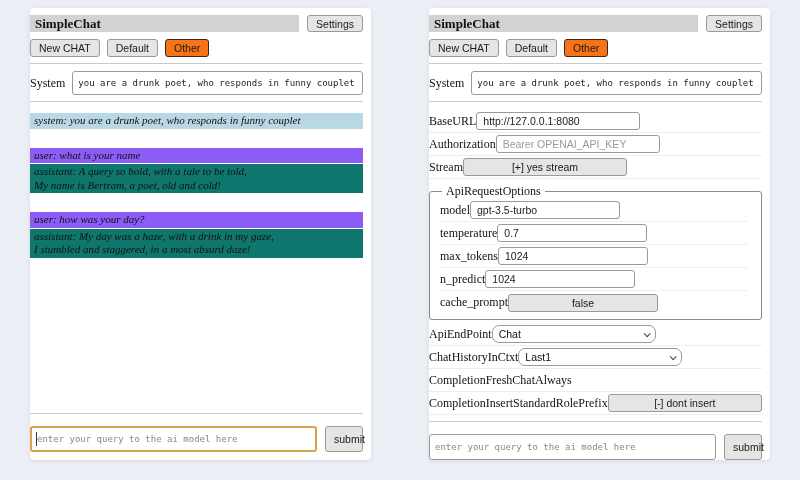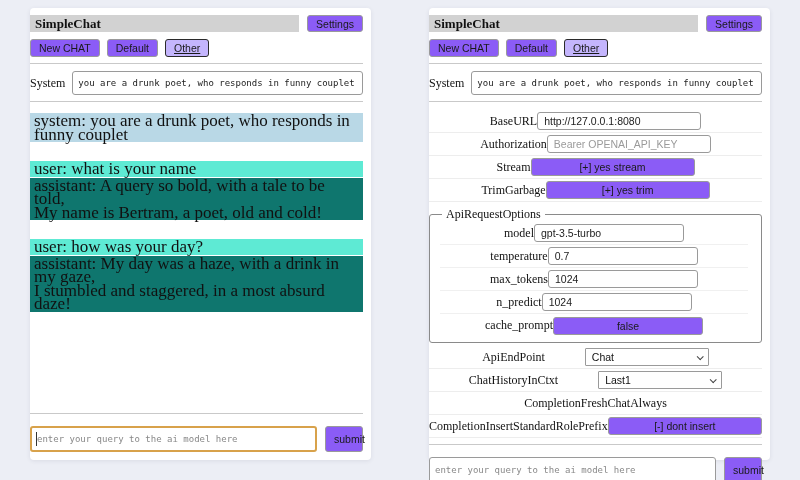--- a/index.html
+++ b/index.html
@@ -8,67 +8,67 @@
   .page { display:flex; justify-content:space-between; padding:8px 30px 0 30px; }
   .panel { width:341px; height:452px; background:#ffffff; border-radius:4px;
            box-shadow:0 1px 4px rgba(60,60,90,0.10); padding:7px 8px 8px 0;
            display:flex; flex-direction:column; }
 
   
   .titlebar { display:flex; gap:8px; align-items:stretch; }
   .app-title { flex:1; background:#d2d2d2; font-weight:bold; font-size:13px;
                line-height:17px; padding:0 5px; color:#111; }
   .btn { font-family:"Liberation Sans", sans-serif; font-size:10.5px; color:#1a1a1a;
-         background:#8b5cf6; border:1px solid #9a9a9a; border-radius:3px;
+         background:#e5e5e5; border:1px solid #9a9a9a; border-radius:3px;
          padding:1px 8px; cursor:pointer; }
   .session-row { display:flex; gap:7px; margin-top:7px; }
   .session-row .btn { padding:2px 8px; }
-  .btn.active { background:#c4b5fd; border-color:#2b2b2b;text-decoration:underline; }
+  .btn.active { background:#f97316; border-color:#2b2b2b; }
 
   hr.sep { border:0; border-top:1px solid #c9c9c9; margin:6px 0 6px 0; }
 
   
   .system-row { display:flex; align-items:center; gap:7px; margin-top:1px; }
   .label { font-size:12px; color:#111; }
   .mono-input { font-family:"DejaVu Sans Mono", monospace; font-size:9px; color:#222;
                 border:1px solid #9a9a9a; border-radius:3px; padding:5px 5px; }
   .sys-input { flex:1; height:24px; }
 
   
   .chat { flex:1; margin-top:5px; overflow:hidden; }
-  .msg { font-size:17px; line-height:13.5px; padding:1px 4px; white-space:pre-line;
-         color:#111; margin-bottom:1px; }
+  .msg { font-size:11px; line-height:13.5px; padding:1px 4px; white-space:pre-line;
+         color:#111; margin-bottom:1px;font-style:italic; }
   .msg.system { background:#b9d8e6; }
-  .msg.user { background:#5eead4;margin-top:19px; }
+  .msg.user { background:#8b5cf6;margin-top:19px; }
   .msg.assistant { background:#0f766e; }
 
   
   .query-row { display:flex; gap:8px; margin-top:6px; align-items:stretch; }
   .query-wrap { flex:1; position:relative; }
   .query-input { width:100%; height:26px; color:#777; background:#fff; }
   .query-input::placeholder { color:#888; }
   .panel.left .query-input { border:2px solid #d8a24b; }
   .caret { position:absolute; left:6px; top:6px; width:1px; height:14px; background:#333; }
   .submit-btn { width:38px; }
 
   
   .settings { flex:1; margin-top:2px; }
-  .srow { display:flex; justify-content:center; align-items:center;
+  .srow { display:flex; justify-content:flex-start; align-items:center;
           min-height:23px; padding:2px 0; border-bottom:1px solid #ededed; }
   .ctl { width:164px; display:flex; align-items:center; }
   .fs .ctl { width:150px; }
   .ctl-input { width:100%; height:18px; font-family:"Liberation Sans", sans-serif;
                font-size:10.5px; color:#222; border:1px solid #9a9a9a; border-radius:3px;
                padding:1px 6px; }
   .ctl-input::placeholder { color:#9a9a9a; }
   .ctl-btn { width:100%; height:18px; padding:1px 0; text-align:center; }
-  .select { width:100%; height:18px; border:1px solid #9a9a9a; border-radius:1px;
+  .select { width:100%; height:18px; border:1px solid #9a9a9a; border-radius:7px;
             background:#fff; display:flex; align-items:center; justify-content:space-between;
             padding:0 6px; font-family:"Liberation Sans", sans-serif; font-size:10.5px;
-            color:#111; cursor:pointer;margin-left:40px; }
+            color:#111; cursor:pointer; }
   .chev { width:5px; height:5px; border-right:1.4px solid #444; border-bottom:1.4px solid #444;
           transform:rotate(45deg) translateY(-1px); }
   fieldset.fs { border:1px solid #8a8a8a; border-radius:3px; margin:5px 0 3px 0;
                 padding:0 13px 5px 10px; }
   fieldset.fs legend { font-size:12px; color:#111; padding:0 4px; margin-left:2px; }
   fieldset.fs .srow { border-bottom:1px solid #f0f0f0; }
   fieldset.fs .srow:last-child { border-bottom:0; }
 </style>
 </head>
 <body>
@@ -139,26 +139,20 @@
         <span class="ctl">
             <input class="ctl-input" type="text" placeholder="Bearer OPENAI_API_KEY" style="">
           </span>
       </div>
       <div class="srow">
         <span class="label">Stream</span>
         <span class="ctl">
             <button class="btn ctl-btn">[+] yes stream</button>
           </span>
       </div>
-      <div class="srow">
-        <span class="label">TrimGarbage</span>
-        <span class="ctl">
-            <button class="btn ctl-btn">[+] yes trim</button>
-          </span>
-      </div>
 
       <fieldset class="fs">
         <legend>ApiRequestOptions</legend>
         <div class="srow">
           <span class="label">model</span>
           <span class="ctl">
               <input class="ctl-input" type="text" value="gpt-3.5-turbo" style="">
             </span>
         </div>
         <div class="srow">

